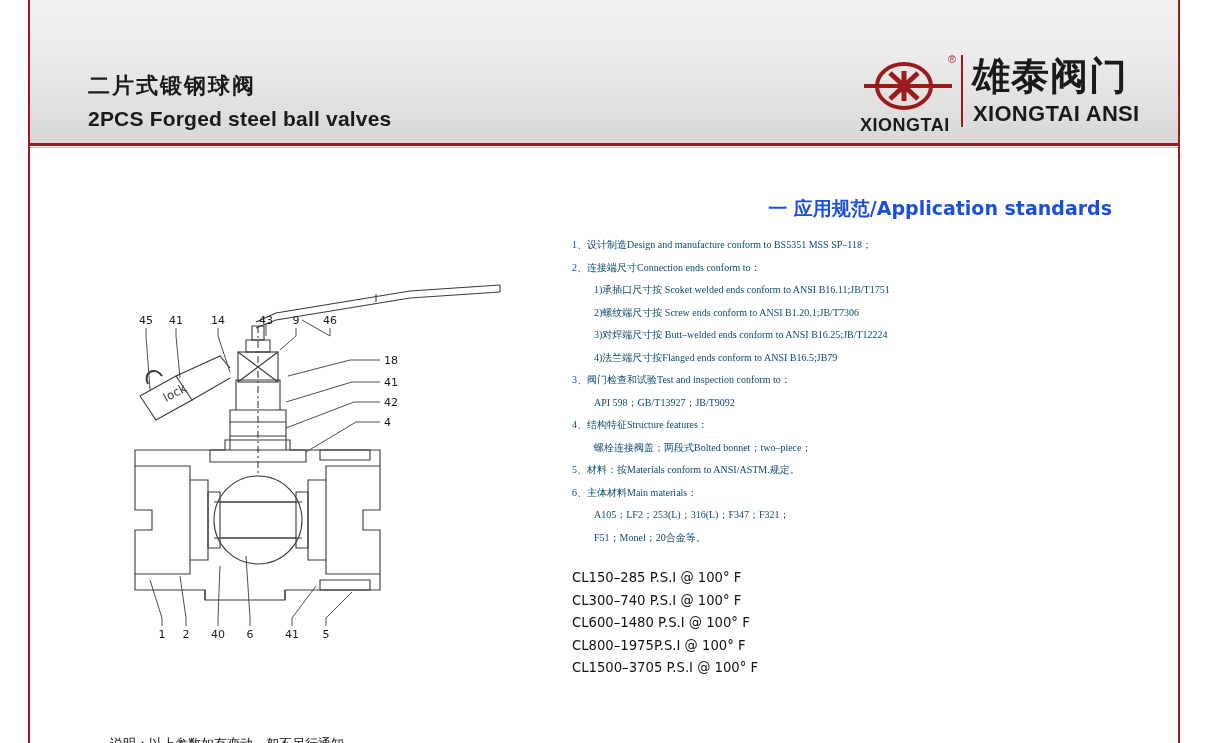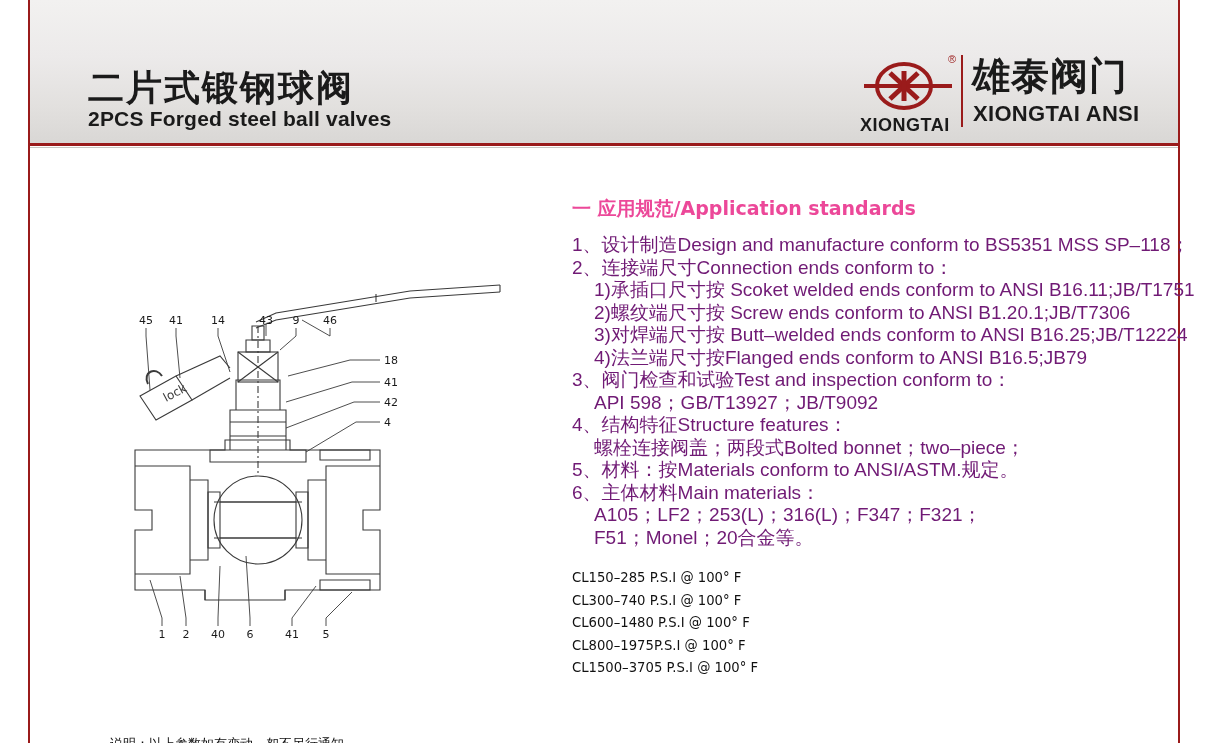--- a/index.html
+++ b/index.html
@@ -43,22 +43,22 @@
   #header-underline2 {
     position: absolute; left: 30px; top: 147px; width: 1148px; height: 1px;
     background: #c9c6c2;
   }
 
   .title-block {
     position: absolute;
     left: 58px; top: 72px;
   }
   .title-cn {
-    font-family: Liberation Sans, sans-serif;
-    font-size: 36px;
+    font-family: Liberation Mono, monospace;
+    font-size: 22px;
     font-weight: bold;
     color: #1a1a1a;
     letter-spacing: 2px;
     line-height: 32px;
     white-space: nowrap;
   }
   .title-en {
     font-family: Liberation Sans, sans-serif;
     font-size: 21px;
     font-weight: bold;
@@ -108,33 +108,34 @@
   
   #content-right {
     position: absolute;
     left: 572px; top: 196px;
     width: 540px;
   }
   .section-heading {
     font-family: "DejaVu Sans","Liberation Sans",sans-serif;
     font-size: 19px;
     font-weight: bold;
-    color: #ec4899;
+    color: #1d4ed8;
     white-space: nowrap;
     margin-bottom: 12px;
     position: relative;
+    text-align: right;
   }
   .spec-list {
     list-style: none;
     margin: 0; padding: 0;
   }
   .spec-list li {
-    font-family: Liberation Sans, sans-serif;
-    font-size: 19px;
-    color: #701a75;
+    font-family: Liberation Serif, serif;
+    font-size: 10px;
+    color: #0c4a6e;
     line-height: 22.5px;
     white-space: nowrap;
   }
   .spec-list li.ind1 { padding-left: 22px; }
   .spec-list li.ind2 { padding-left: 22px; }
 
   #section2 {
     position: absolute;
     left: 572px; top: 567px;
     width: 540px;

